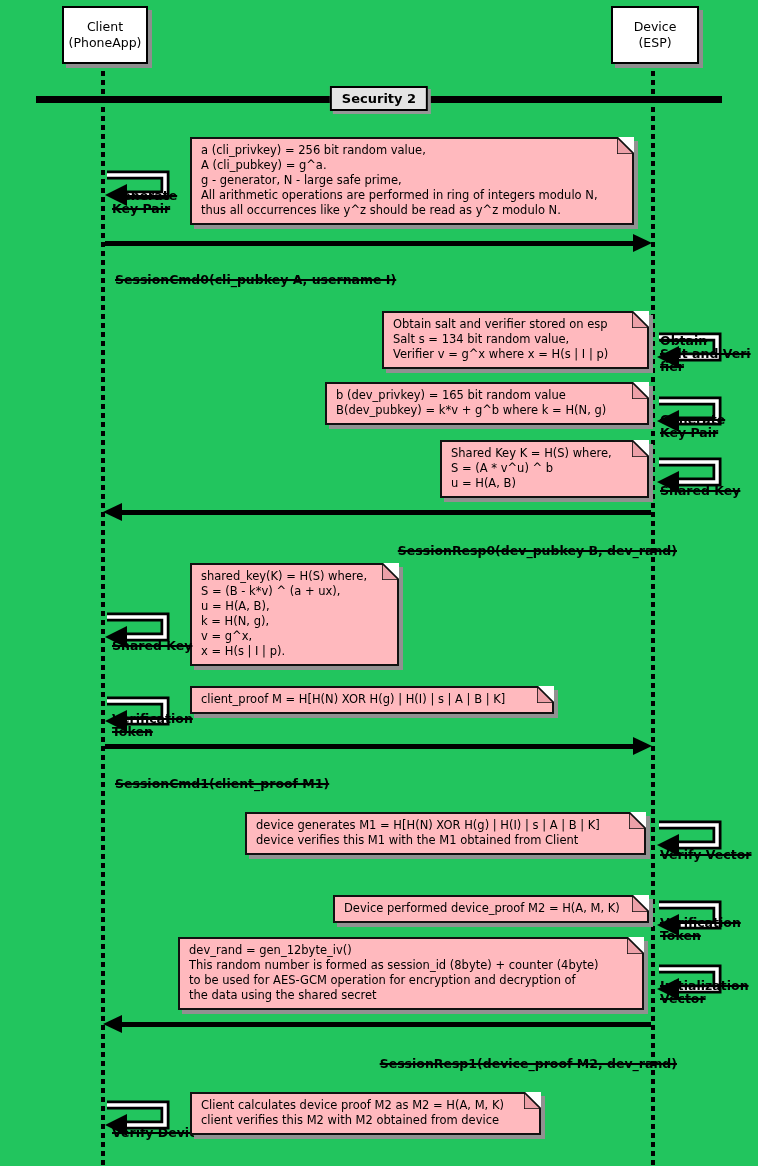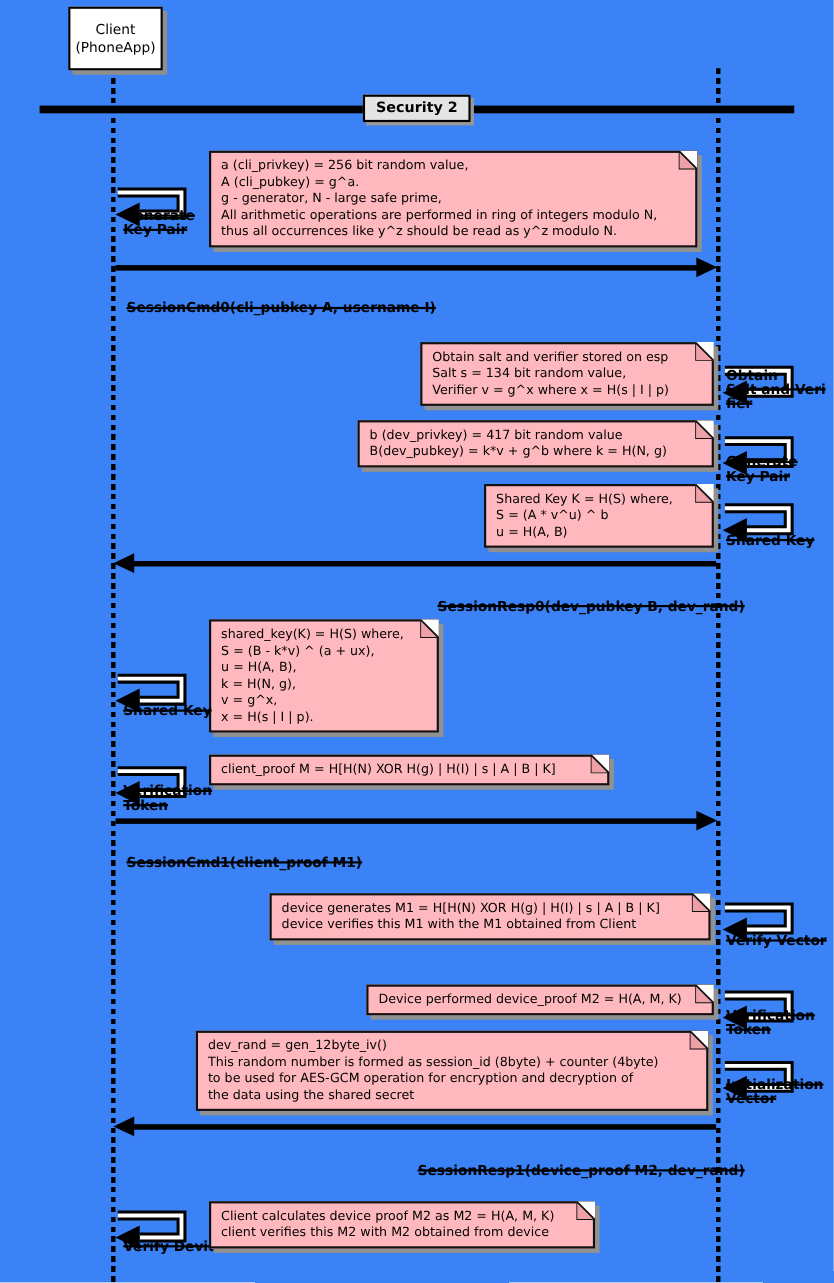--- a/index.html
+++ b/index.html
@@ -1,16 +1,16 @@
 <!DOCTYPE html>
 <html style="--note-bg: #ffb9be;"><head>
 <meta charset="utf-8">
 <style>
   html,body{margin:0;padding:0;background:#fff;}
-  .stage{position:relative;width:758px;height:1166px;background:#3b82f6;overflow:hidden;
+  .stage{position:relative;width:758px;height:1166px;background:#22c55e;overflow:hidden;
          font-family:"DejaVu Sans","Liberation Sans",sans-serif;color:#000;}
 
   .participant{position:absolute;background:#fff;border:2px solid #000;
     box-shadow:4px 4px 0 #8e8e8e;display:flex;align-items:center;justify-content:center;
     text-align:center;font-size:12.5px;line-height:16px;white-space:pre-line;z-index:6;}
 
   .lifeline{position:absolute;width:4px;top:62px;bottom:0;z-index:1;
     background-image:repeating-linear-gradient(to bottom,#000 0 5px,transparent 5px 9px);}
 
   .divider-bar{position:absolute;left:36px;right:36px;top:96px;height:7px;background:#000;z-index:2;}
@@ -41,20 +41,22 @@
 </head>
 <body>
 
 <div class="stage">
 
   <div class="lifeline" style="left:101px"></div>
   <div class="lifeline" style="left:651px"></div>
 
   <div class="participant" style="left:62px;top:6px;width:82px;height:54px">Client
 (PhoneApp)</div>
+  <div class="participant" style="left:611px;top:6px;width:84px;height:54px">Device
+(ESP)</div>
 
   <div class="divider-bar"></div>
   <div class="divider-label">Security 2</div>
 
   <div class="self-label" style="left:112px;top:143px">Generate
 Key Pair</div>
   <svg class="self-arrow" width="80" height="42" style="left:103px;top:166px">
     <path class="sa-outer" d="M4 9 H62 V29 H24"></path>
       <path class="sa-inner" d="M4 9 H62 V29 H24"></path>
     <polygon class="sa-head" points="2,29 24,18 24,40"></polygon>
@@ -101,21 +103,21 @@
     <path class="sa-outer" d="M4 9 H62 V29 H24"></path>
       <path class="sa-inner" d="M4 9 H62 V29 H24"></path>
     <polygon class="sa-head" points="2,29 24,18 24,40"></polygon>
   </svg>
 
   <div class="note" style="left:325px;top:382px;width:320px">
     <svg class="fold" width="17" height="17">
       <path d="M0 0 H17 V17 Z" fill="#ffffff"></path>
       <path d="M0 0 L17 17 L0 17 Z" fill="#eda0a8" stroke="#111" stroke-width="1.6"></path>
     </svg>
-    <div class="note-text">b (dev_privkey) = 417 bit random value
+    <div class="note-text">b (dev_privkey) = 165 bit random value
 B(dev_pubkey) = k*v + g^b where k = H(N, g)</div>
   </div>
 
   <div class="self-label" style="left:660px;top:438px">Shared Key</div>
   <svg class="self-arrow" width="80" height="42" style="left:655px;top:453px">
     <path class="sa-outer" d="M4 9 H62 V29 H24"></path>
       <path class="sa-inner" d="M4 9 H62 V29 H24"></path>
     <polygon class="sa-head" points="2,29 24,18 24,40"></polygon>
   </svg>
 

